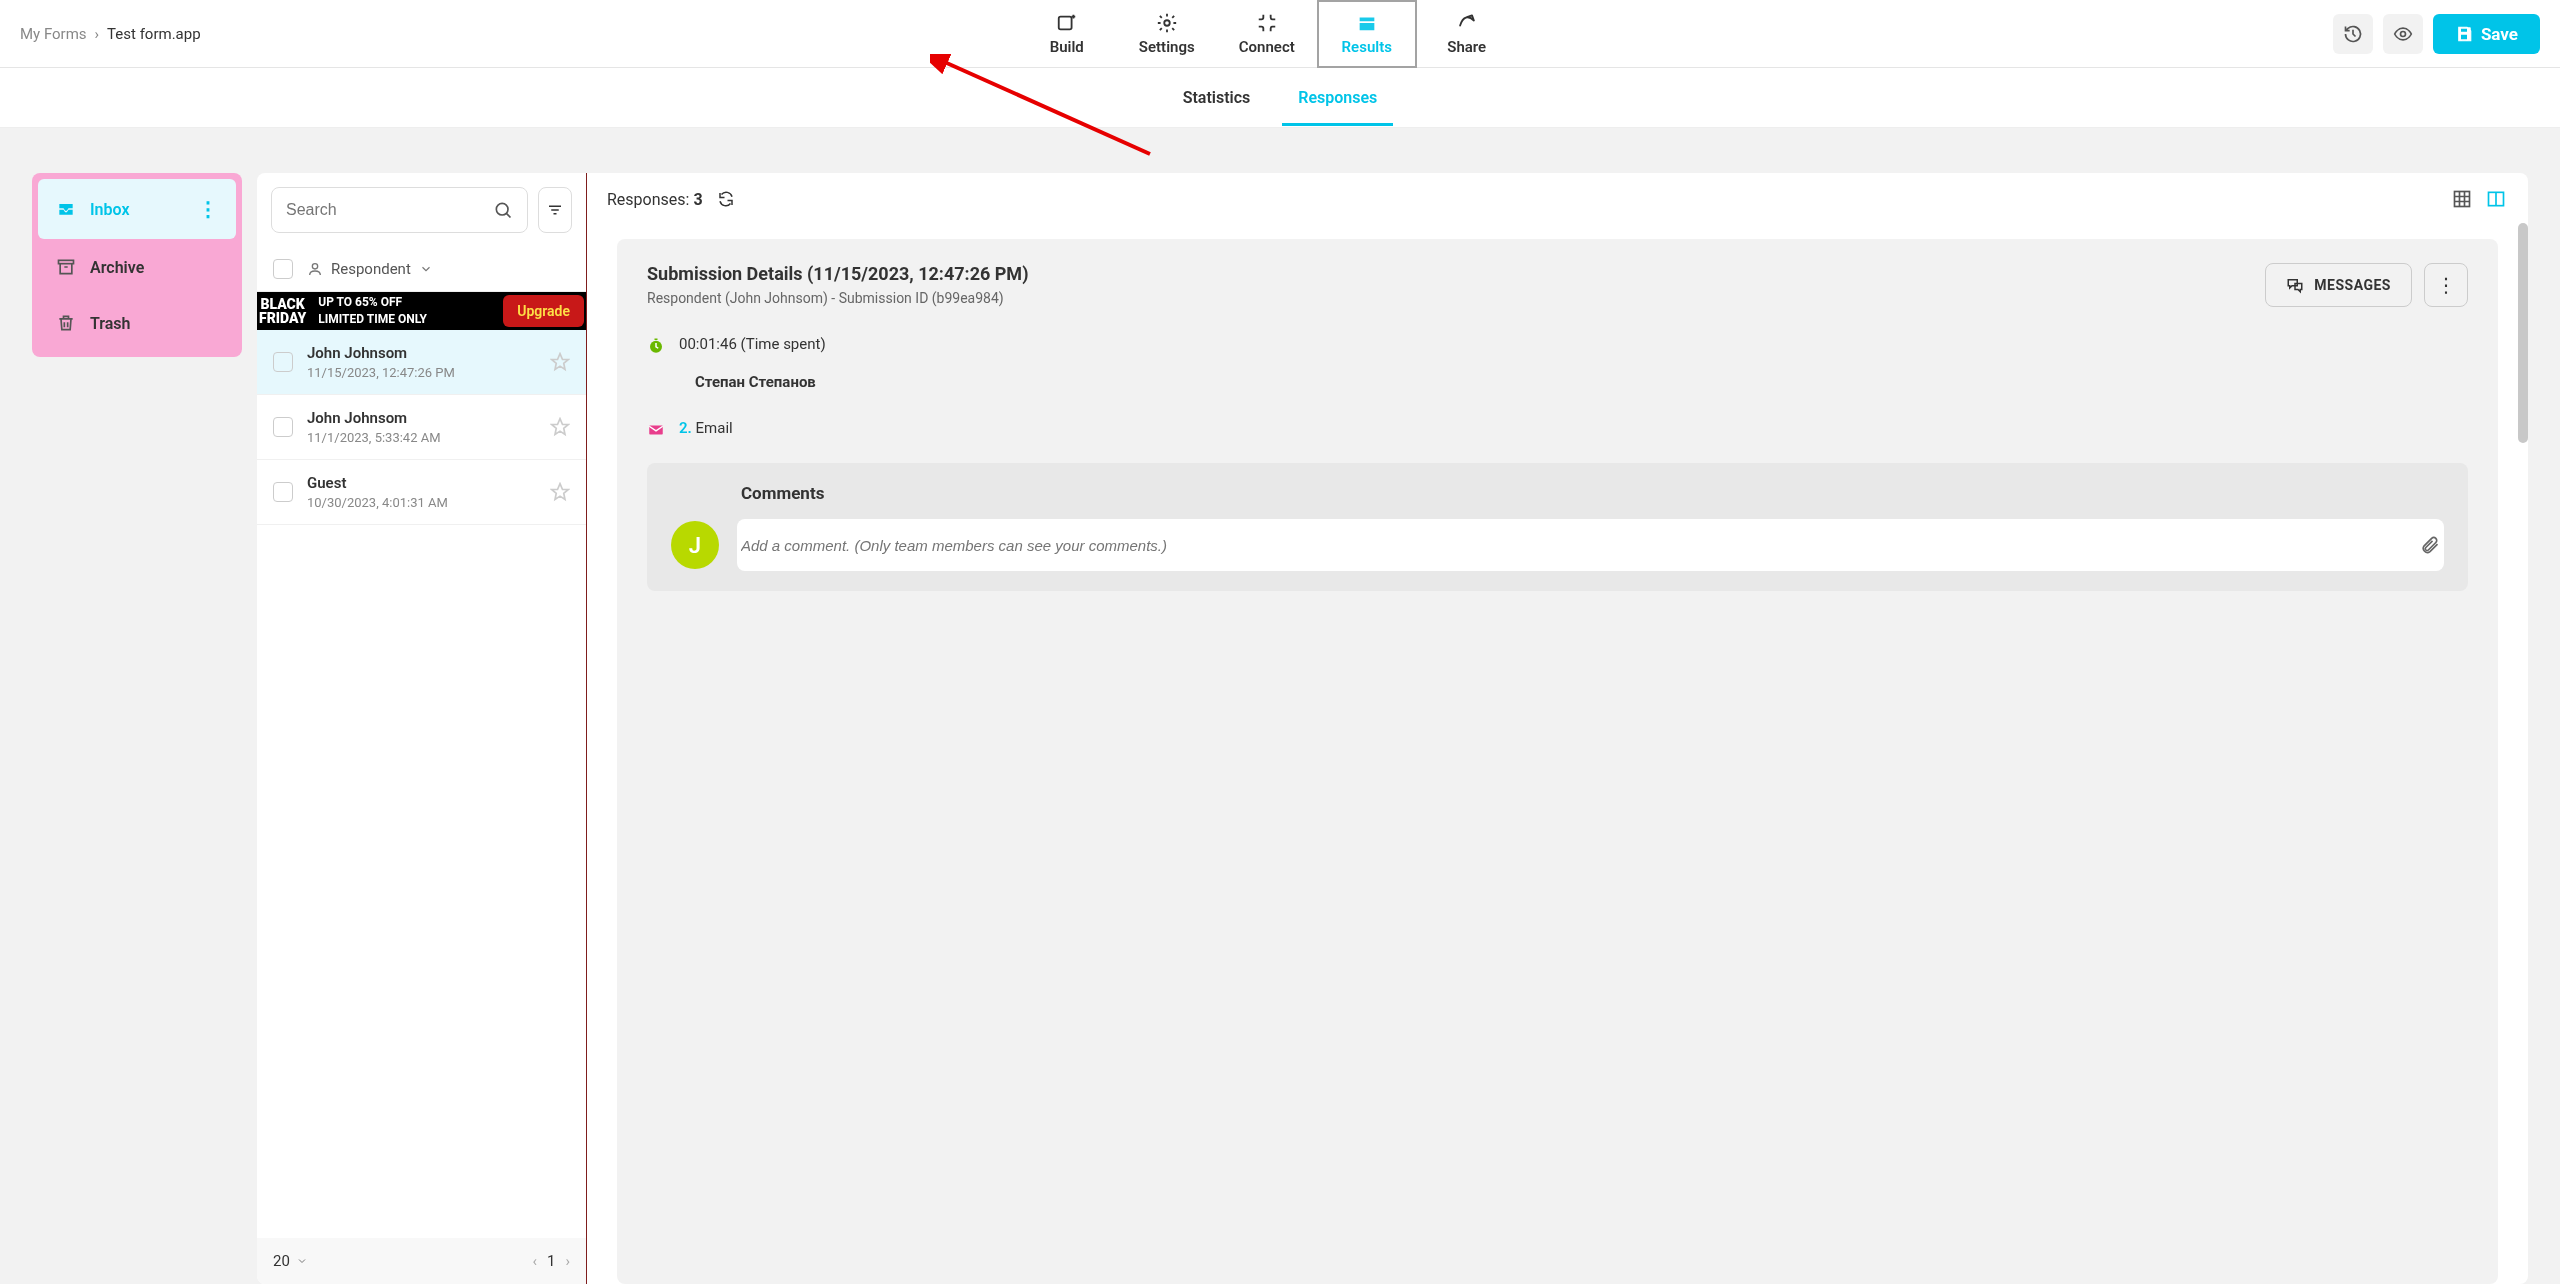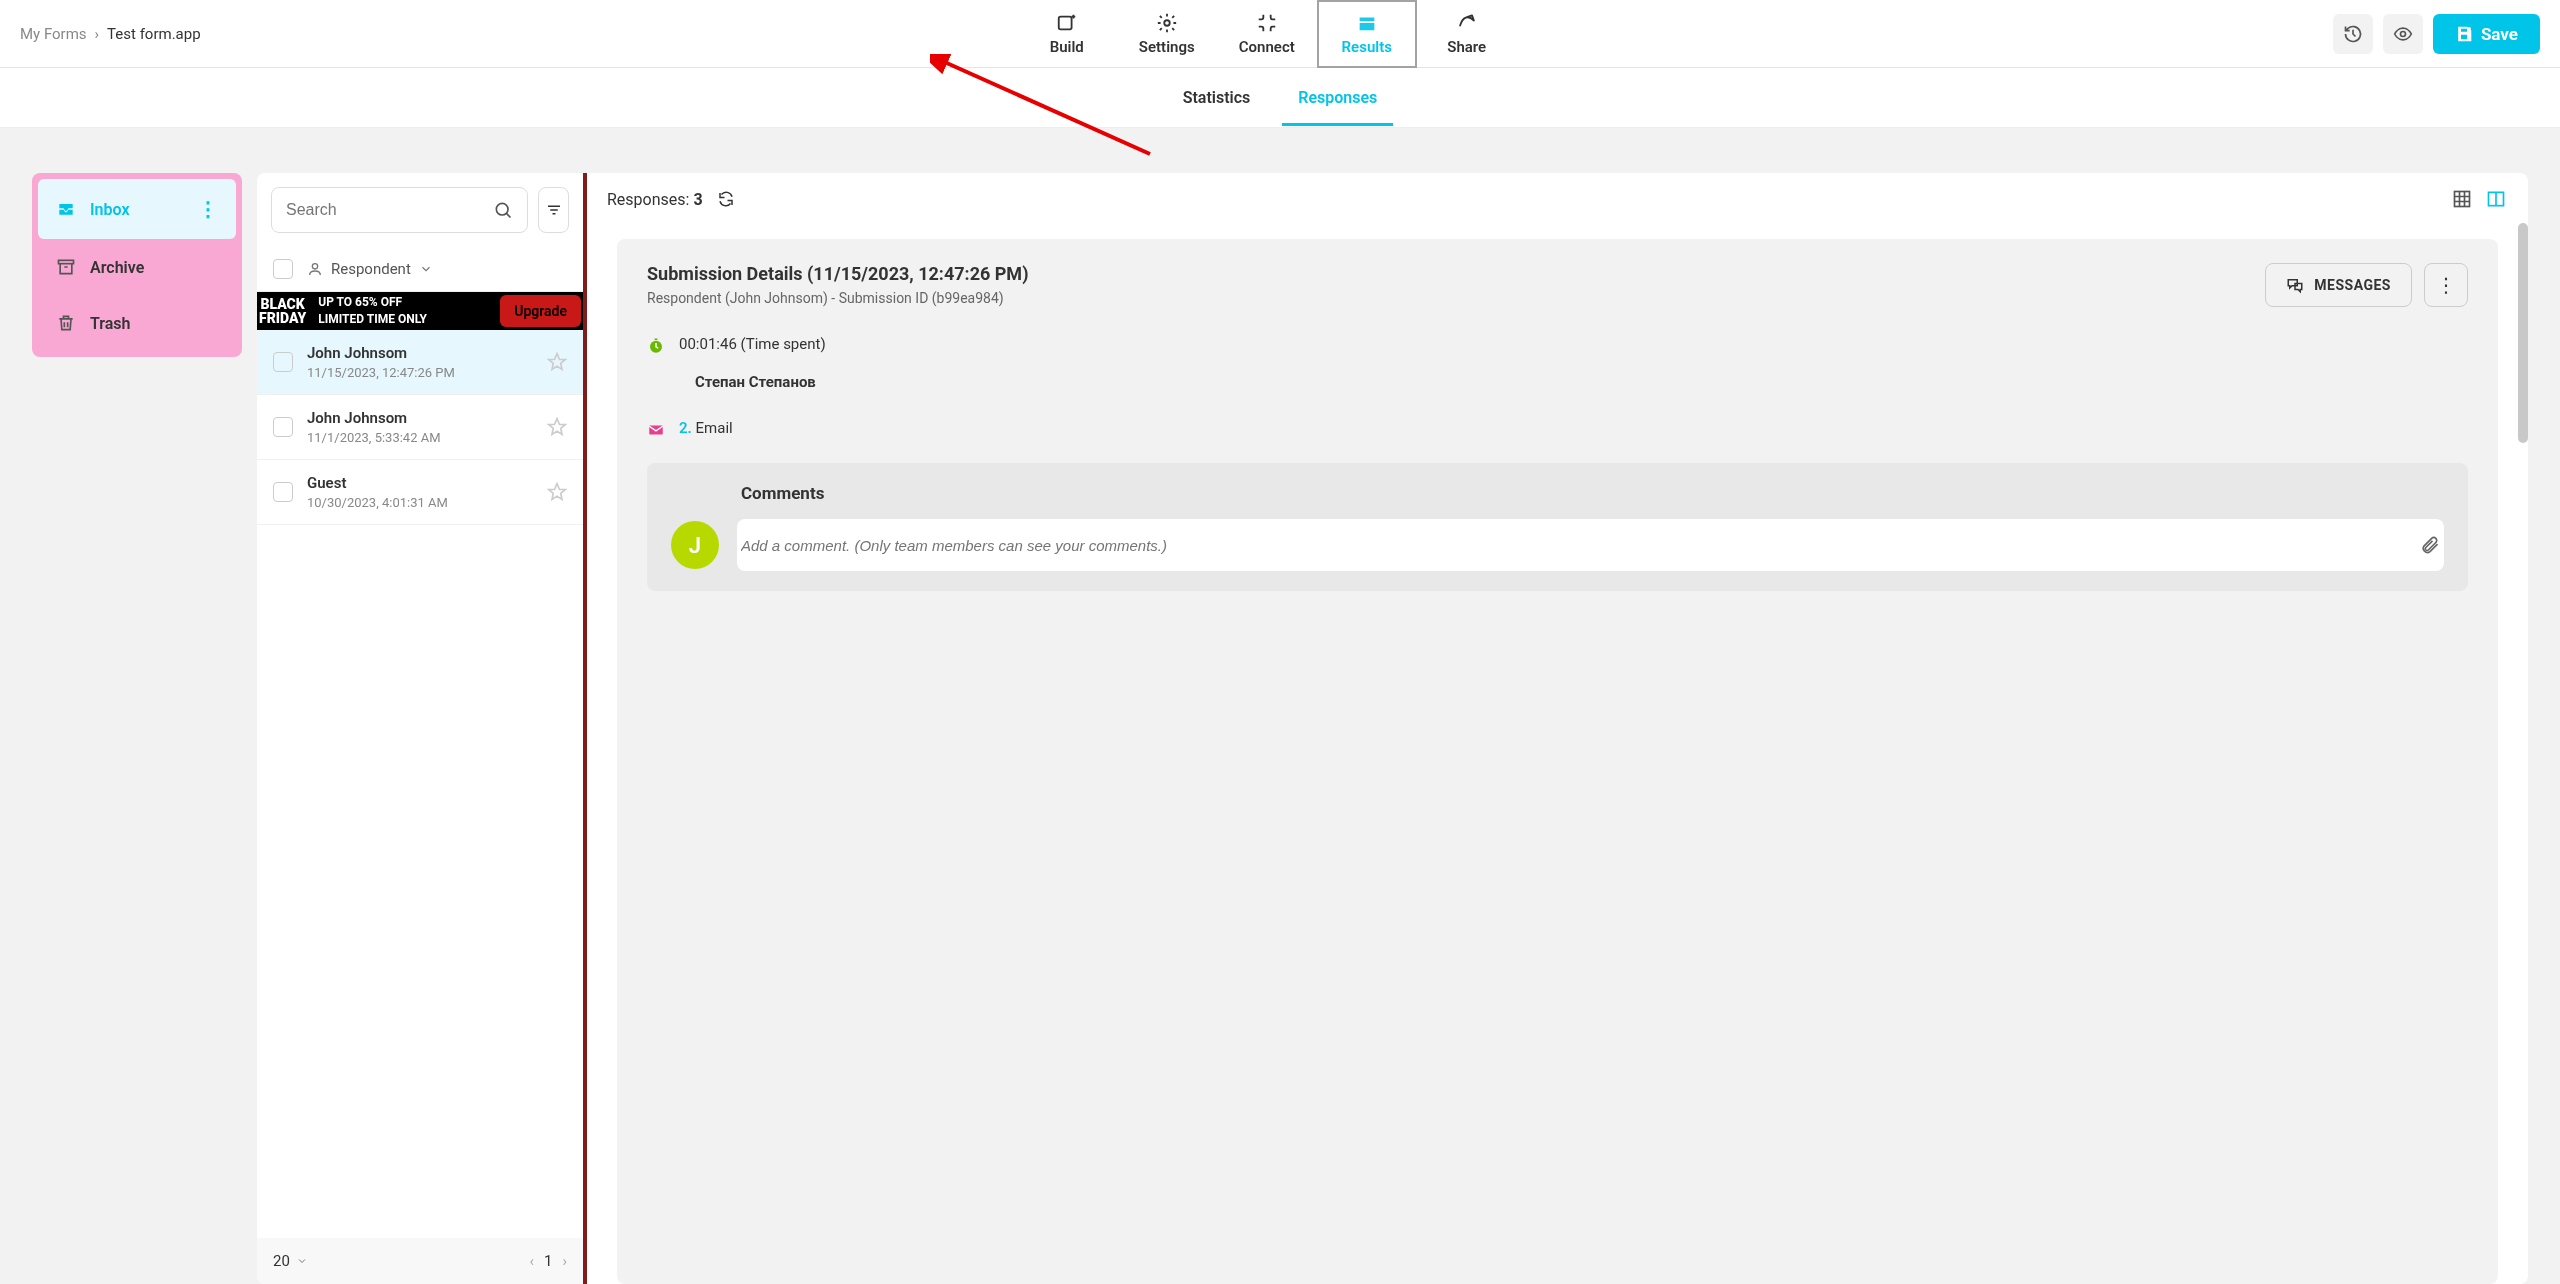--- a/index.html
+++ b/index.html
@@ -19,32 +19,32 @@
 .sub-tab { font-size: 16px; font-weight: 600; color: #333; padding: 18px 4px; cursor: pointer; position: relative; }
 .sub-tab.active { color: #00c4e8; }
 .sub-tab.active::after { content:""; position:absolute; left:-12px; right:-12px; bottom:-1px; height:3px; background:#00c4e8; }
 .workspace { background: #f2f2f2; padding: 45px 32px 0; display: flex; gap: 15px; height: calc(100vh - 128px); }
 .sidebar { width: 210px; background: #f9a8d4; border-radius: 8px; padding: 6px 0; align-self: flex-start; }
 .sidebar-item { display: flex; align-items: center; justify-content: space-between; padding: 18px 18px; font-size: 16px; font-weight: 600; cursor: pointer; border-radius: 6px; margin: 0 6px; }
 .sidebar-item.active { background: #e6f8fd; color: #00c4e8; }
 .sidebar-item .left { display:flex; align-items:center; gap:14px; }
 .more-dots { color: #00c4e8; font-size: 20px; }
 .content-row { flex: 1; display: flex; background: #fff; border-radius: 8px; overflow: hidden; }
-.list-panel { width: 330px; border-right: 4px solid #7f1d1d; display:flex; flex-direction:column; }
+.list-panel { width: 330px; border-right: 1px solid #7f1d1d; display:flex; flex-direction:column; }
 .list-top { display:flex; gap:10px; padding:14px; }
 .search-box { flex:1; border:1px solid #ddd; border-radius:8px; display:flex; align-items:center; padding:0 14px; height:46px; }
 .search-box input { border:none; outline:none; font-size:16px; flex:1; }
 .filter-btn { width:46px; height:46px; border:1px solid #ddd; border-radius:8px; display:flex; align-items:center; justify-content:center; cursor:pointer; }
 .list-header { display:flex; align-items:center; gap:14px; padding:12px 16px; border-bottom:1px solid #eee; }
 .checkbox { width:20px; height:20px; border:1.5px solid #ccc; border-radius:4px; }
 .resp-label { display:flex; align-items:center; gap:8px; color:#555; font-size:15px; }
 .promo { background:#000; color:#fff; padding:2px; display:flex; align-items:center; gap:12px; }
 .bf-logo { font-weight:900; font-size:14px; line-height:1; text-align:center; }
 .promo-text { font-size:12px; font-weight:700; line-height:1.4; flex:1; }
-.upgrade-btn { background:#c81818; color:#000000; padding:8px 14px; border-radius:6px; font-size:14px; font-weight:600; cursor:pointer; }
+.upgrade-btn { background:#c81818; color:#fde047; padding:8px 14px; border-radius:6px; font-size:14px; font-weight:600; cursor:pointer; }
 .response-item { display:flex; align-items:center; padding:14px 16px; gap:14px; border-bottom:1px solid #f0f0f0; cursor:pointer; }
 .response-item.selected { background:#e6f8fd; }
 .response-item .info { flex:1; }
 .response-item .name { font-size:15px; font-weight:600; color:#333; }
 .response-item .date { font-size:13px; color:#888; margin-top:3px; }
 .star { color:#ccc; }
 .list-footer { margin-top:auto; display:flex; align-items:center; justify-content:space-between; padding:14px 16px; background:#f8f8f8; font-size:15px; }
 .pager { display:flex; align-items:center; gap:10px; color:#aaa; }
 .detail-panel { flex:1; display:flex; flex-direction:column; position:relative; }
 .detail-top { display:flex; align-items:center; gap:14px; padding:14px 20px; }

